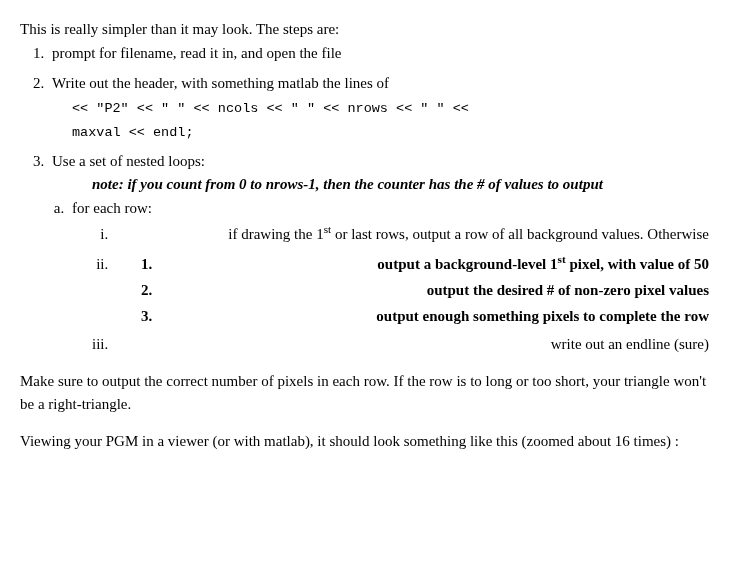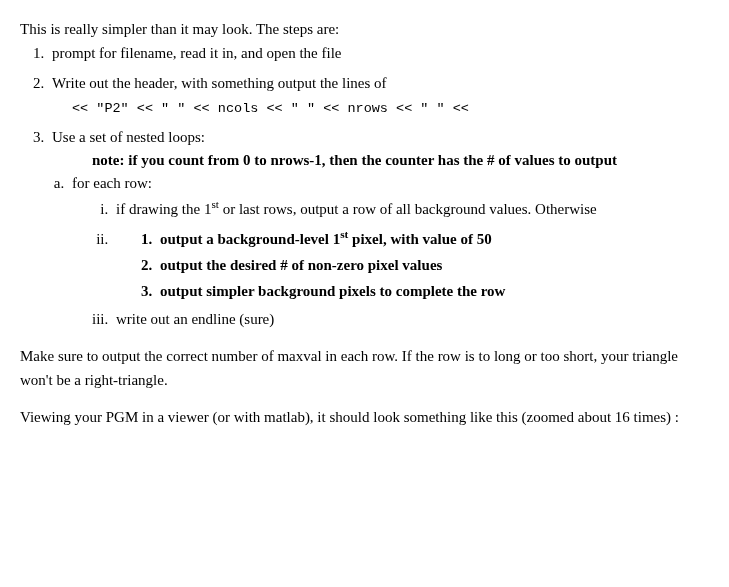--- a/index.html
+++ b/index.html
@@ -36,39 +36,41 @@
 
     .code-block {
       font-family: "Courier New", Courier, monospace;
       font-size: 13.5px;
       margin: 4px 0 4px 20px;
       display: block;
       line-height: 1.5;
     }
 
     .note-italic {
+      font-style: italic;
       font-weight: bold;
       margin-left: 40px;
       display: block;
       line-height: 1.5;
     }
 
     ol.alpha-list {
       list-style-type: lower-alpha;
       margin-left: 16px;
     }
 
     ol.alpha-list > li {
       margin-bottom: 4px;
       padding-left: 4px;
     }
 
     ol.roman-list {
       list-style-type: lower-roman;
       margin-left: 40px;
+      text-align: right;
     }
 
     ol.roman-list > li {
       margin-bottom: 4px;
       padding-left: 4px;
     }
 
     ol.decimal-sub-list {
       list-style-type: decimal;
       margin-left: 40px;
@@ -92,23 +94,24 @@
 </head>
 <body>
 
 <p class="intro-text">This is really simpler than it may look.  The steps are:</p>
 
 <ol class="main-list">
   <li>
     <span>prompt for filename, read it in, and open the file</span>
   </li>
   <li>
-    <span>Write out the header, with something output the lines of</span>
+    <span>Write out the header, with something matlab the lines of</span>
     <br>
     <code class="code-block">&lt;&lt; "P2" &lt;&lt; " " &lt;&lt; ncols &lt;&lt; " " &lt;&lt; nrows &lt;&lt; " " &lt;&lt;</code>
+    <code class="code-block">maxval &lt;&lt; endl;</code>
   </li>
   <li>
     <span>Use a set of nested loops:</span>
     <br>
     <span class="note-italic">note: if you count from 0 to nrows-1, then the counter has the # of values to output</span>
     <ol class="alpha-list">
       <li>
         <span>for each row:</span>
         <ol class="roman-list">
           <li>
@@ -116,28 +119,28 @@
           </li>
           <li>
             <ol class="decimal-sub-list">
               <li>
                 <span>output a background-level 1<sup>st</sup> pixel, with value of 50</span>
               </li>
               <li>
                 <span>output the desired # of non-zero pixel values</span>
               </li>
               <li>
-                <span>output simpler background pixels to complete the row</span>
+                <span>output enough something pixels to complete the row</span>
               </li>
             </ol>
           </li>
           <li>
             <span>write out an endline (sure)</span>
           </li>
         </ol>
       </li>
     </ol>
   </li>
 </ol>
 
-<p class="paragraph">Make sure to output the correct number of maxval in each row.  If the row is to long or too short, your triangle won't be a right-triangle.</p>
+<p class="paragraph">Make sure to output the correct number of pixels in each row.  If the row is to long or too short, your triangle won't be a right-triangle.</p>
 
 <p class="paragraph">Viewing your PGM in a viewer (or with matlab), it should look something like this (zoomed about 16 times) :</p>
 
 </body></html>

